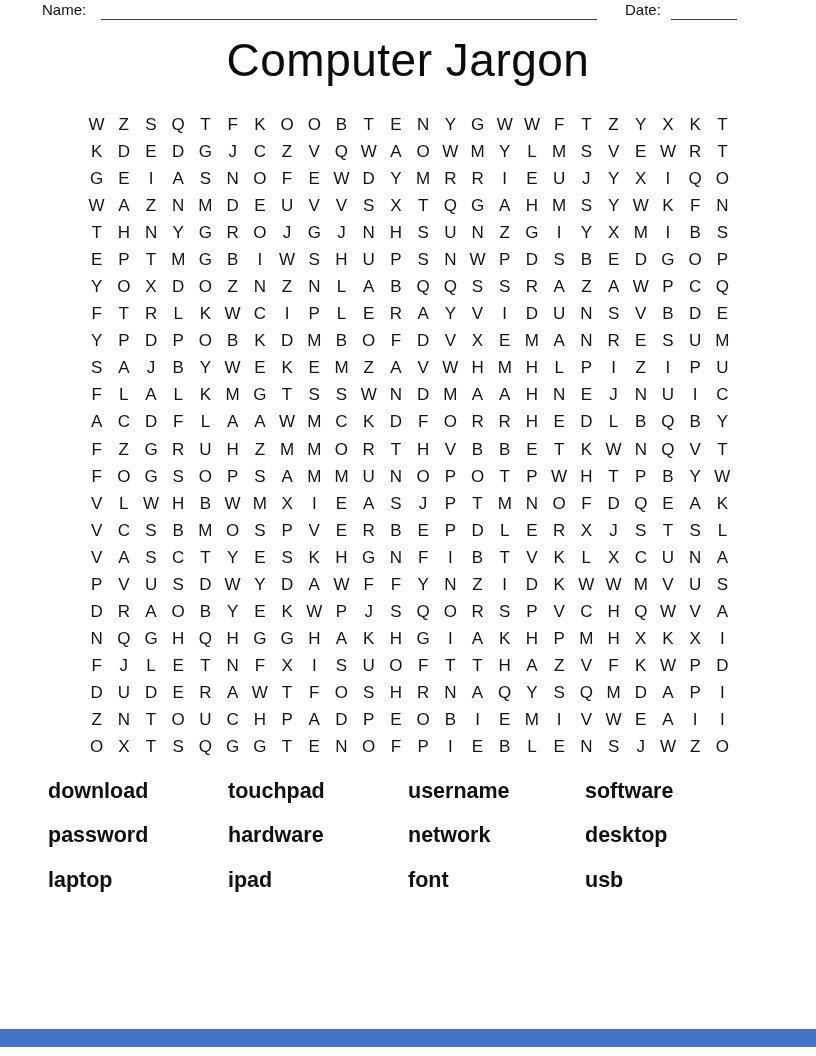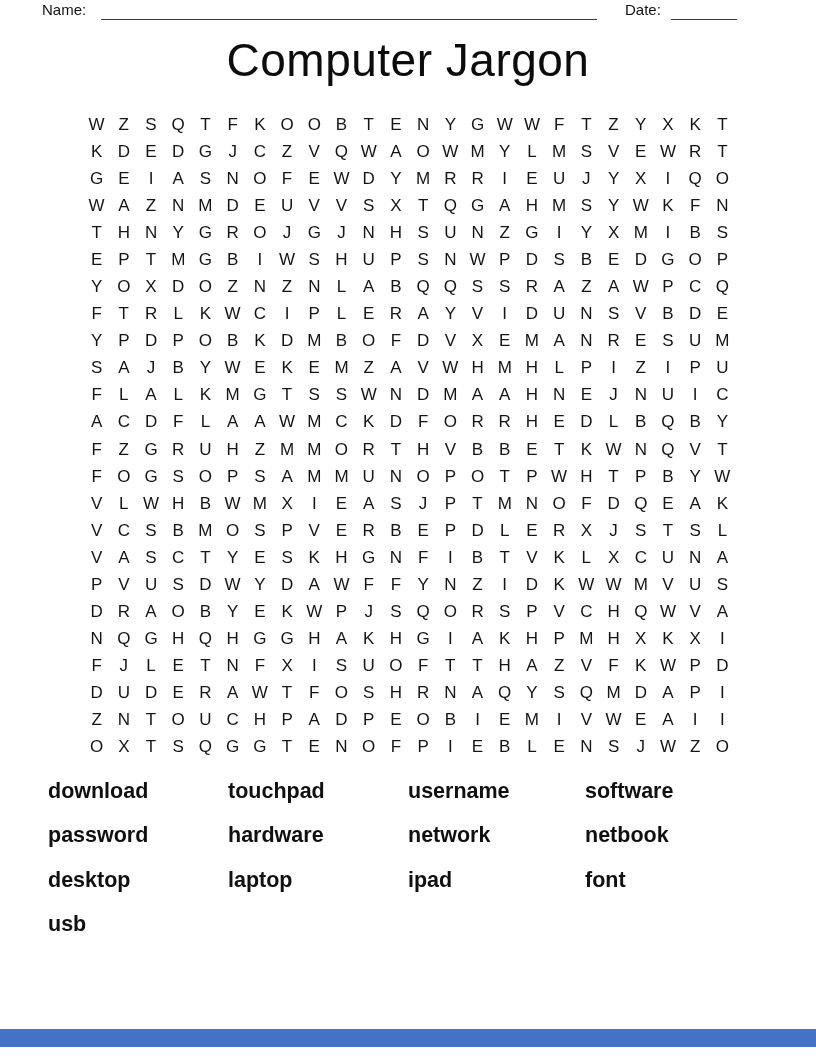--- a/index.html
+++ b/index.html
@@ -687,21 +687,20 @@
   </div>
 
 <div class="word-bank">
     <div class="word">download</div>
     <div class="word">touchpad</div>
     <div class="word">username</div>
     <div class="word">software</div>
     <div class="word">password</div>
     <div class="word">hardware</div>
     <div class="word">network</div>
-    <div class="word">netbook</div>
     <div class="word">desktop</div>
     <div class="word">laptop</div>
     <div class="word">ipad</div>
     <div class="word">font</div>
     <div class="word">usb</div>
   </div>
 
 <div class="footer-bar" style="background: rgb(68, 114, 196);"></div>
 
 </body></html>

